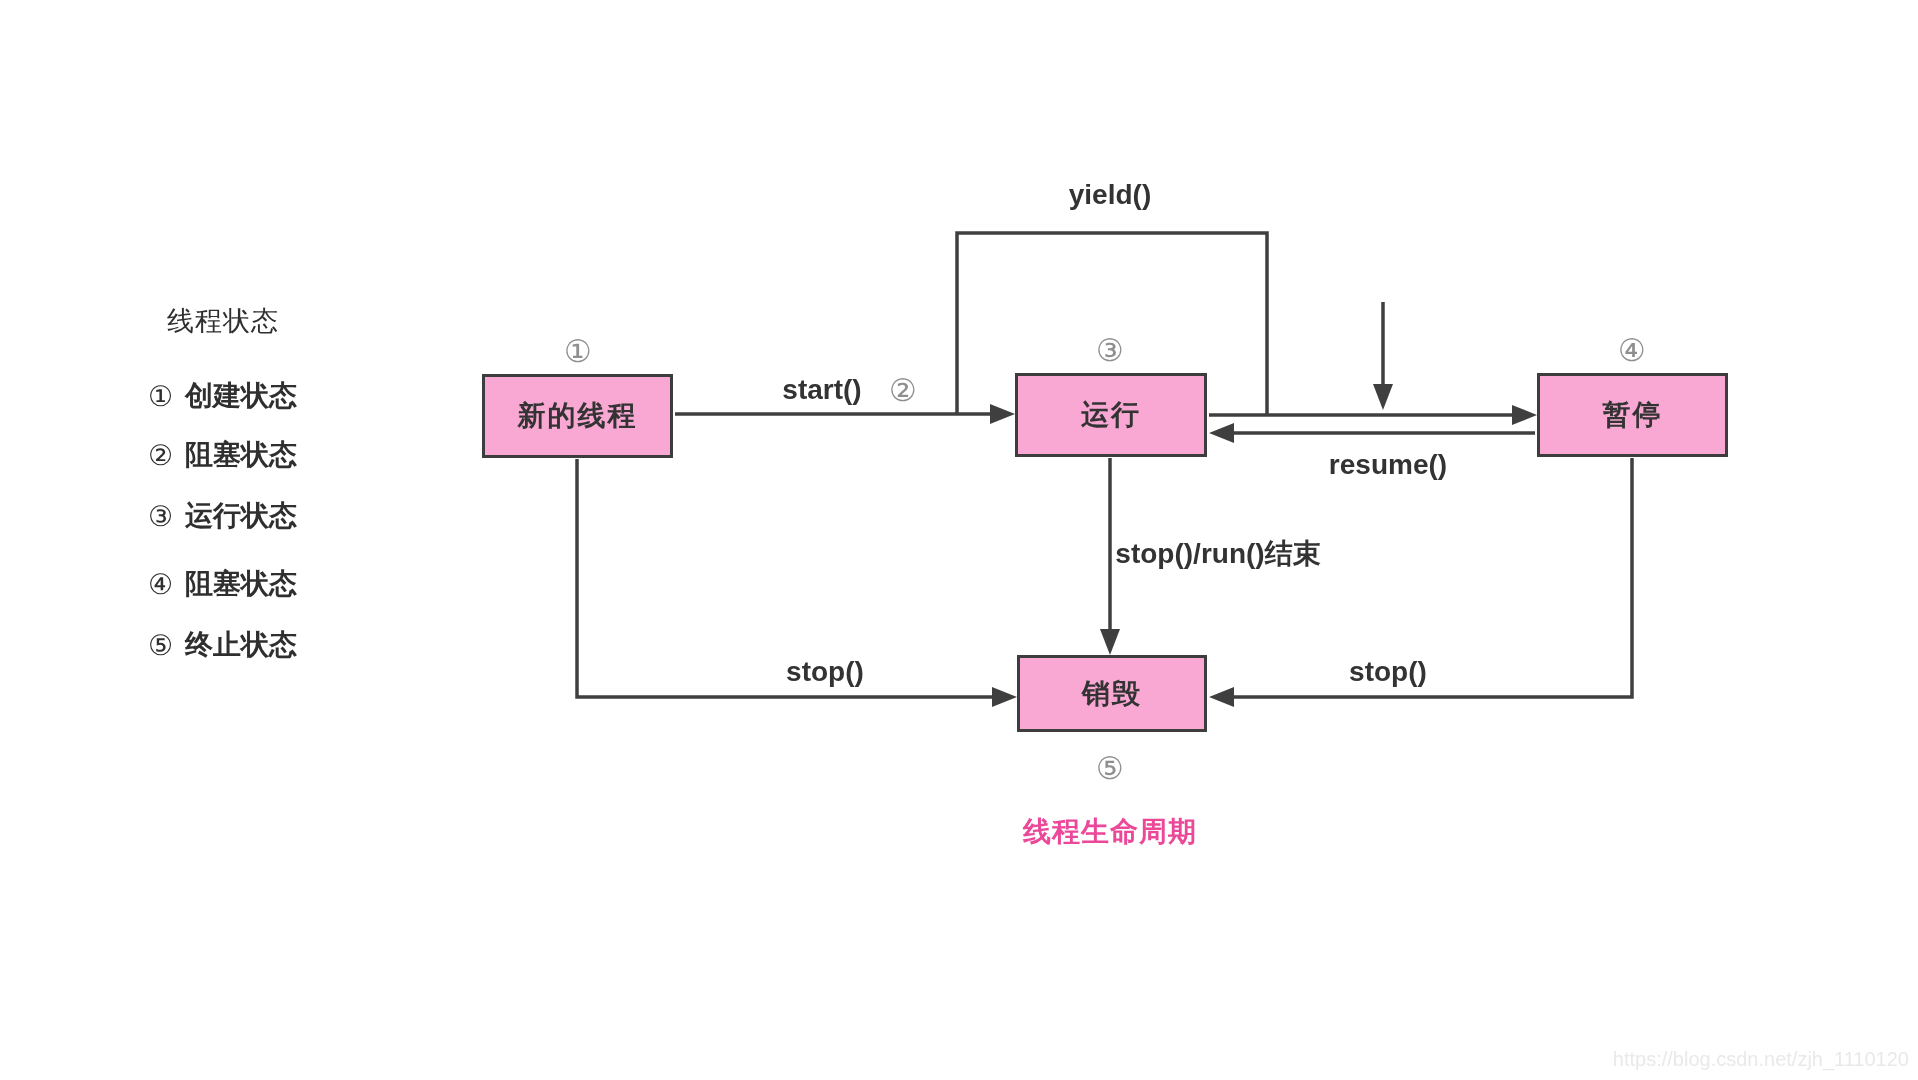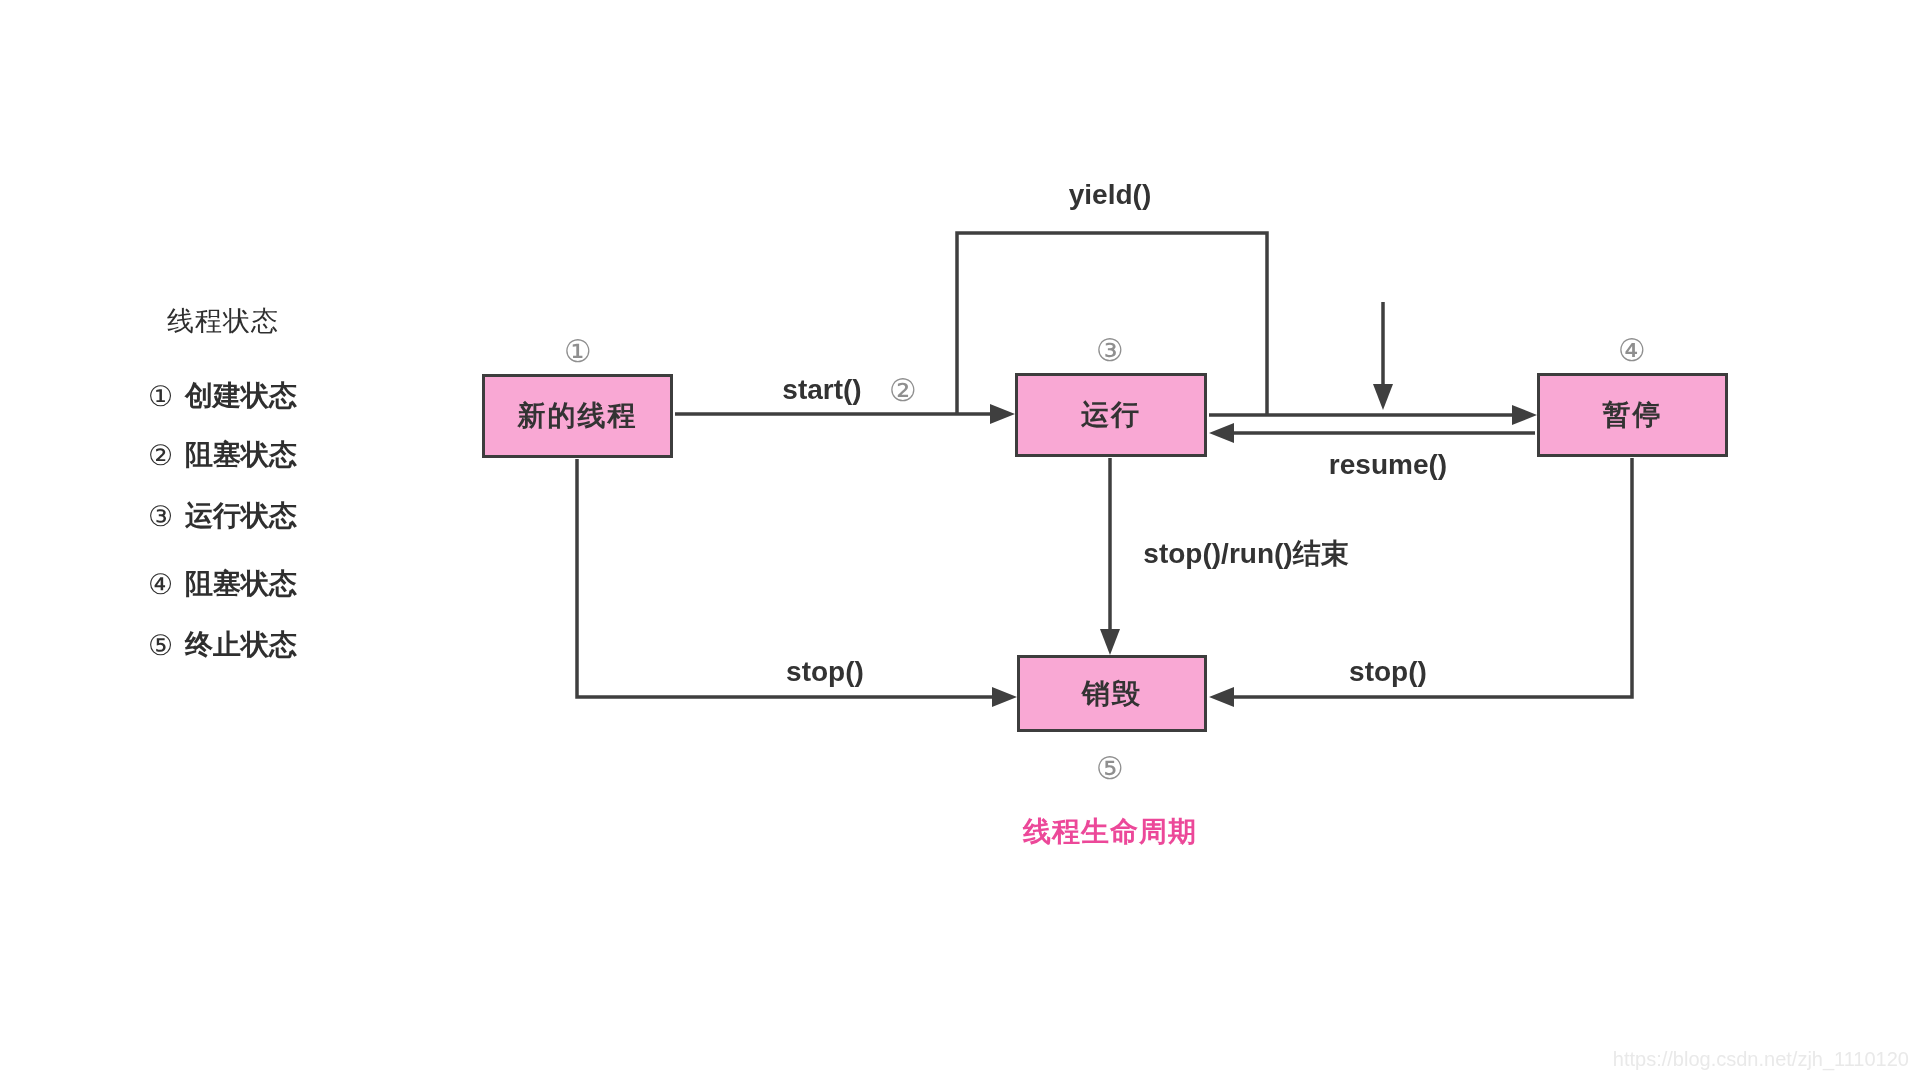--- a/index.html
+++ b/index.html
@@ -85,21 +85,21 @@
     font-size: 28px;
     font-weight: 700;
     color: #333333;
     white-space: nowrap;
     text-align: center;
   }
   .lbl-start    { left: 822px;  top: 374px; }
   .lbl-yield    { left: 1110px; top: 179px; }
   .lbl-suspend  { left: 1387px; top: 194px; line-height: 30px; }
   .lbl-resume   { left: 1388px; top: 449px; }
-  .lbl-stoprun  { left: 1246px; top: 535px; }
+  .lbl-stoprun  { left: 1218px; top: 535px; }
   .lbl-stopl    { left: 825px;  top: 656px; }
   .lbl-stopr    { left: 1388px; top: 656px; }
 
   .caption {
     position: absolute;
     left: 1110px; top: 813px;
     transform: translateX(-50%);
     font-size: 28px;
     font-weight: 700;
     color: #ec4899;

